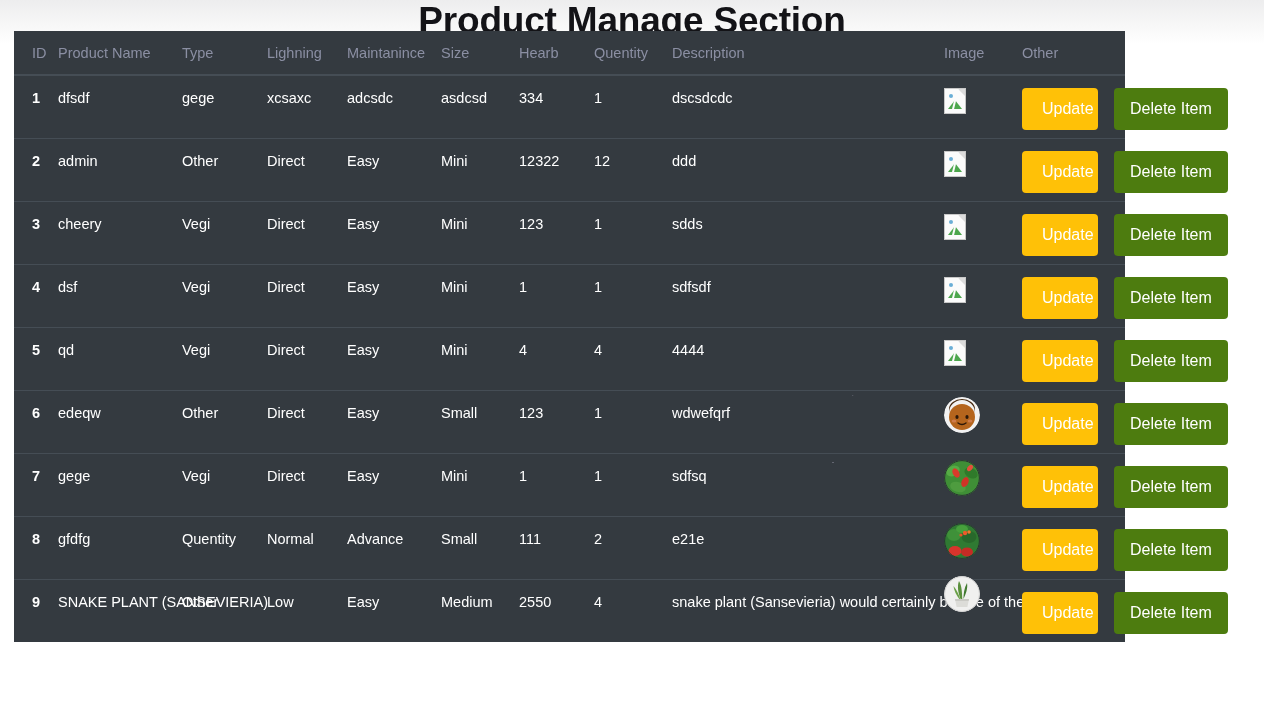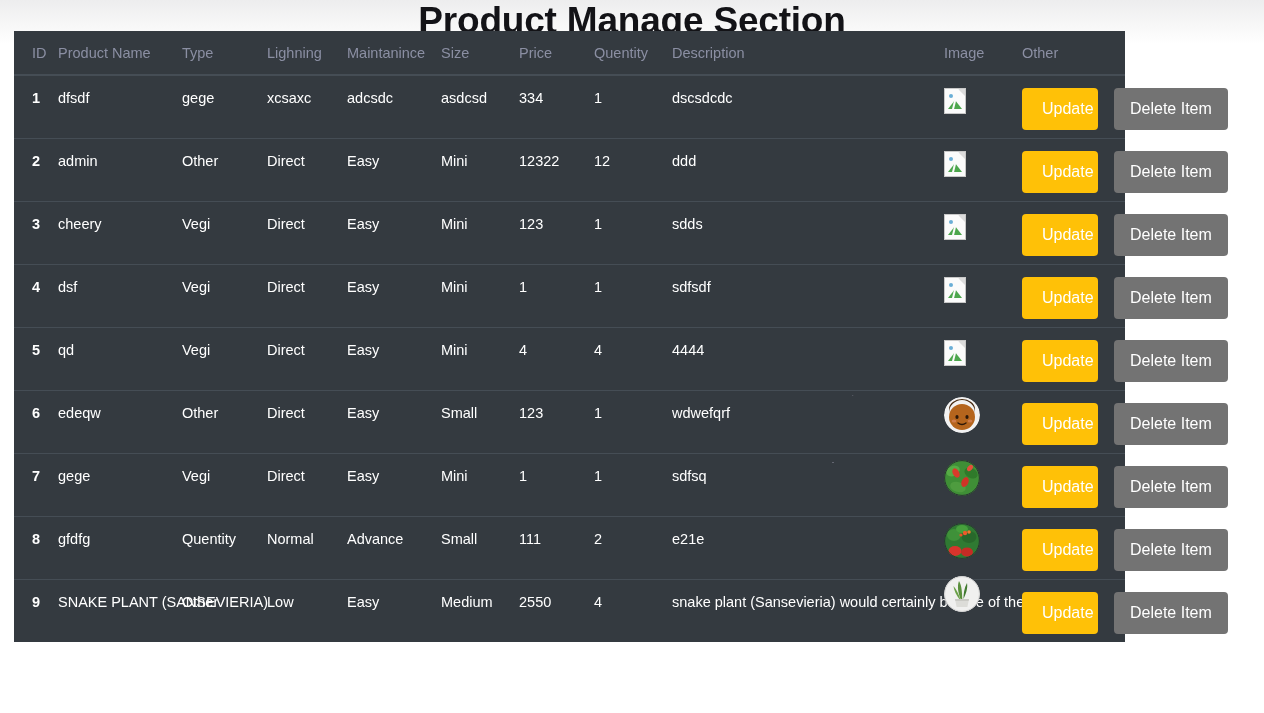--- a/index.html
+++ b/index.html
@@ -137,21 +137,21 @@
     white-space: nowrap;
   }
   .btn-update {
     background: #ffc107;
     color: #ffffff;
     padding: 13px 20px;
     width: 76px;
     text-align: center;
   }
   .btn-delete {
-    background: #737373;
+    background: #4d7c0f;
     color: #ffffff;
     padding: 13px 16px;
     text-align: center;
   }
   .manage-cell {
     position: relative;
     padding: 0 !important;
   }
   .manage-inner {
     position: relative;
@@ -201,21 +201,21 @@
   <div id="table-wrap" style="position: absolute;">
     <table class="ptable">
       <thead>
         <tr>
           <th class="c-id">ID</th>
           <th class="c-name">Product Name</th>
           <th class="c-type">Type</th>
           <th class="c-light">Lighning</th>
           <th class="c-maint">Maintanince</th>
           <th class="c-size">Size</th>
-          <th class="c-price">Price</th>
+          <th class="c-price">Hearb</th>
           <th class="c-qty">Quentity</th>
           <th class="c-desc">Description</th>
           <th class="c-img">Image</th>
           <th class="c-manage">Other</th>
         </tr>
       </thead>
       <tbody id="tbody">
           <tr>
             <td class="c-id"><span>1</span></td>
             <td class="c-name"><span>dfsdf</span></td>

